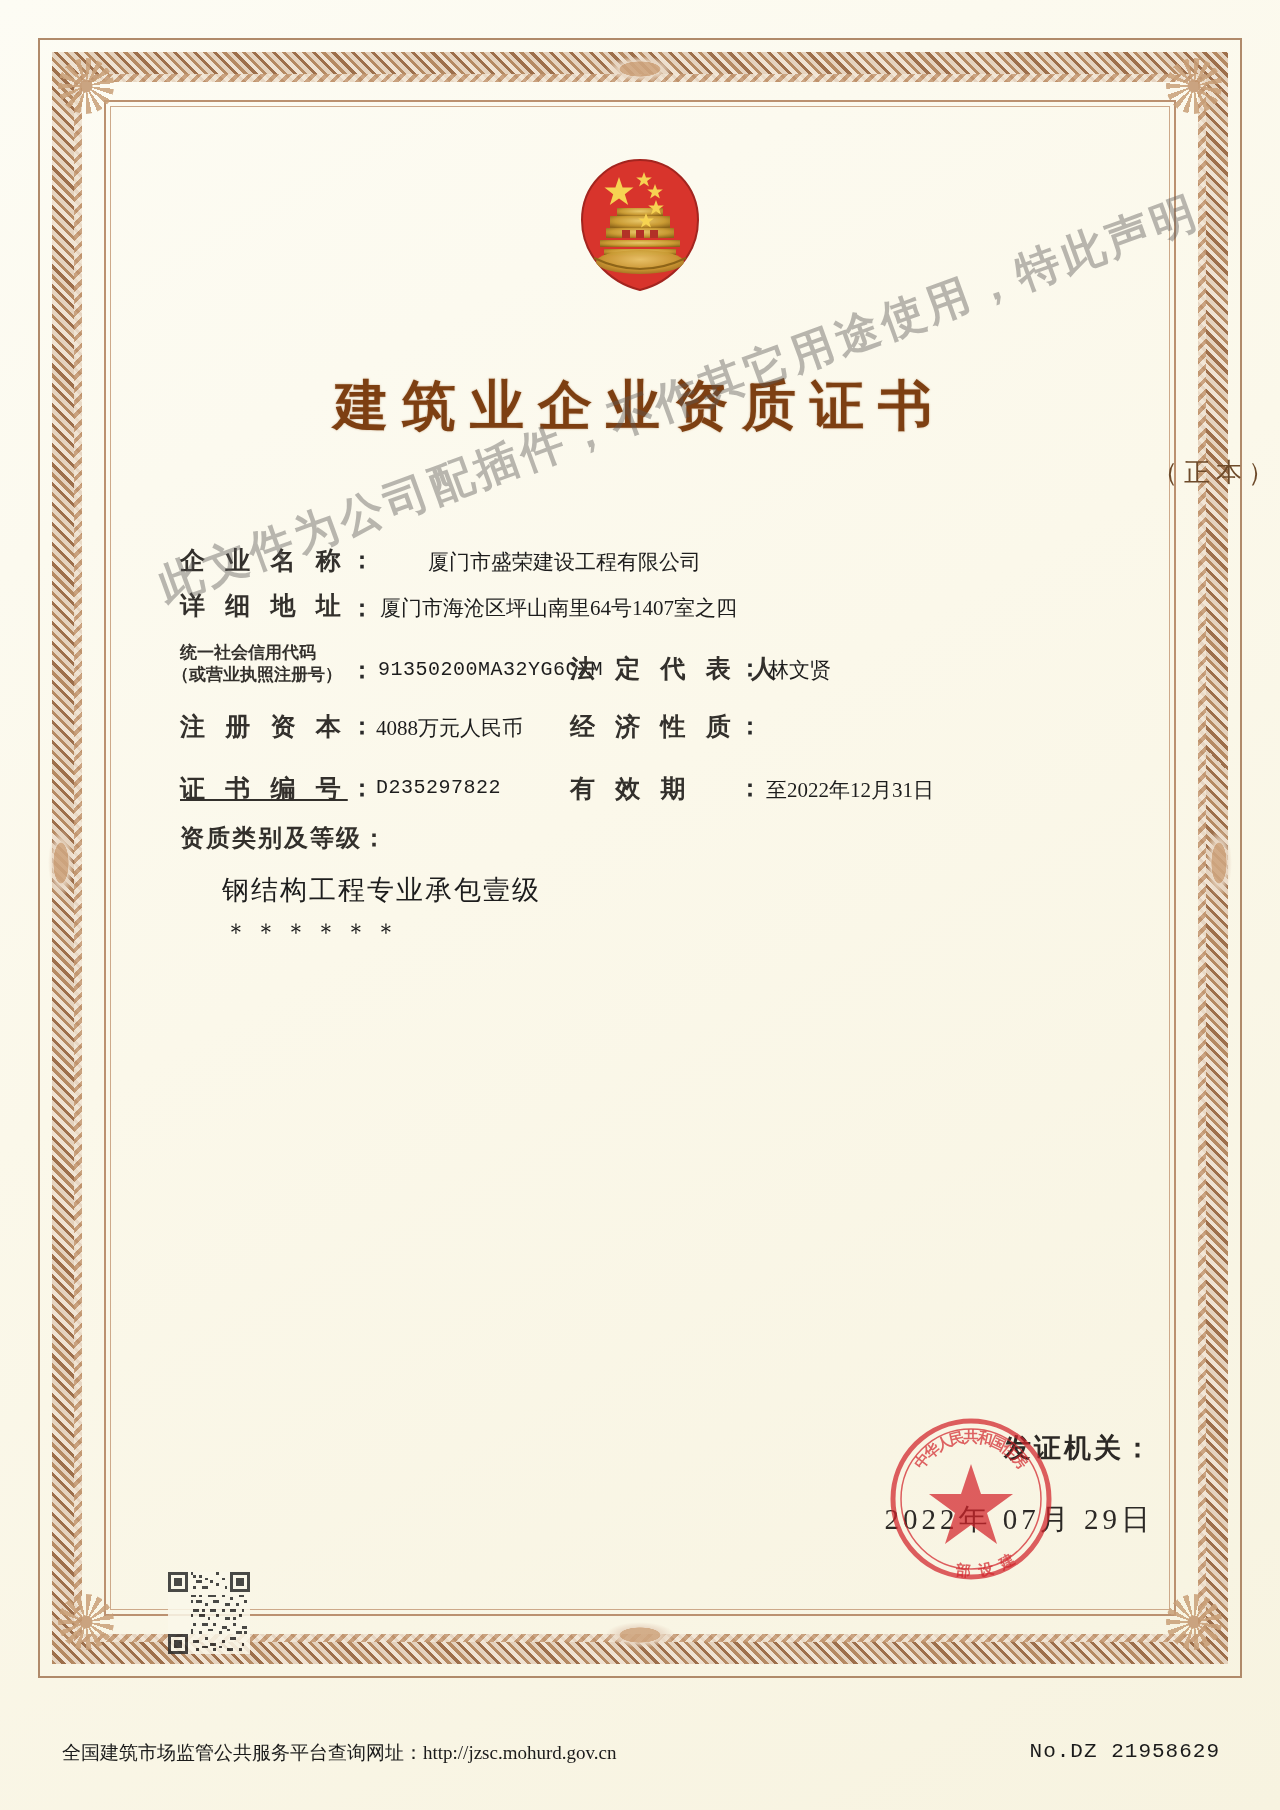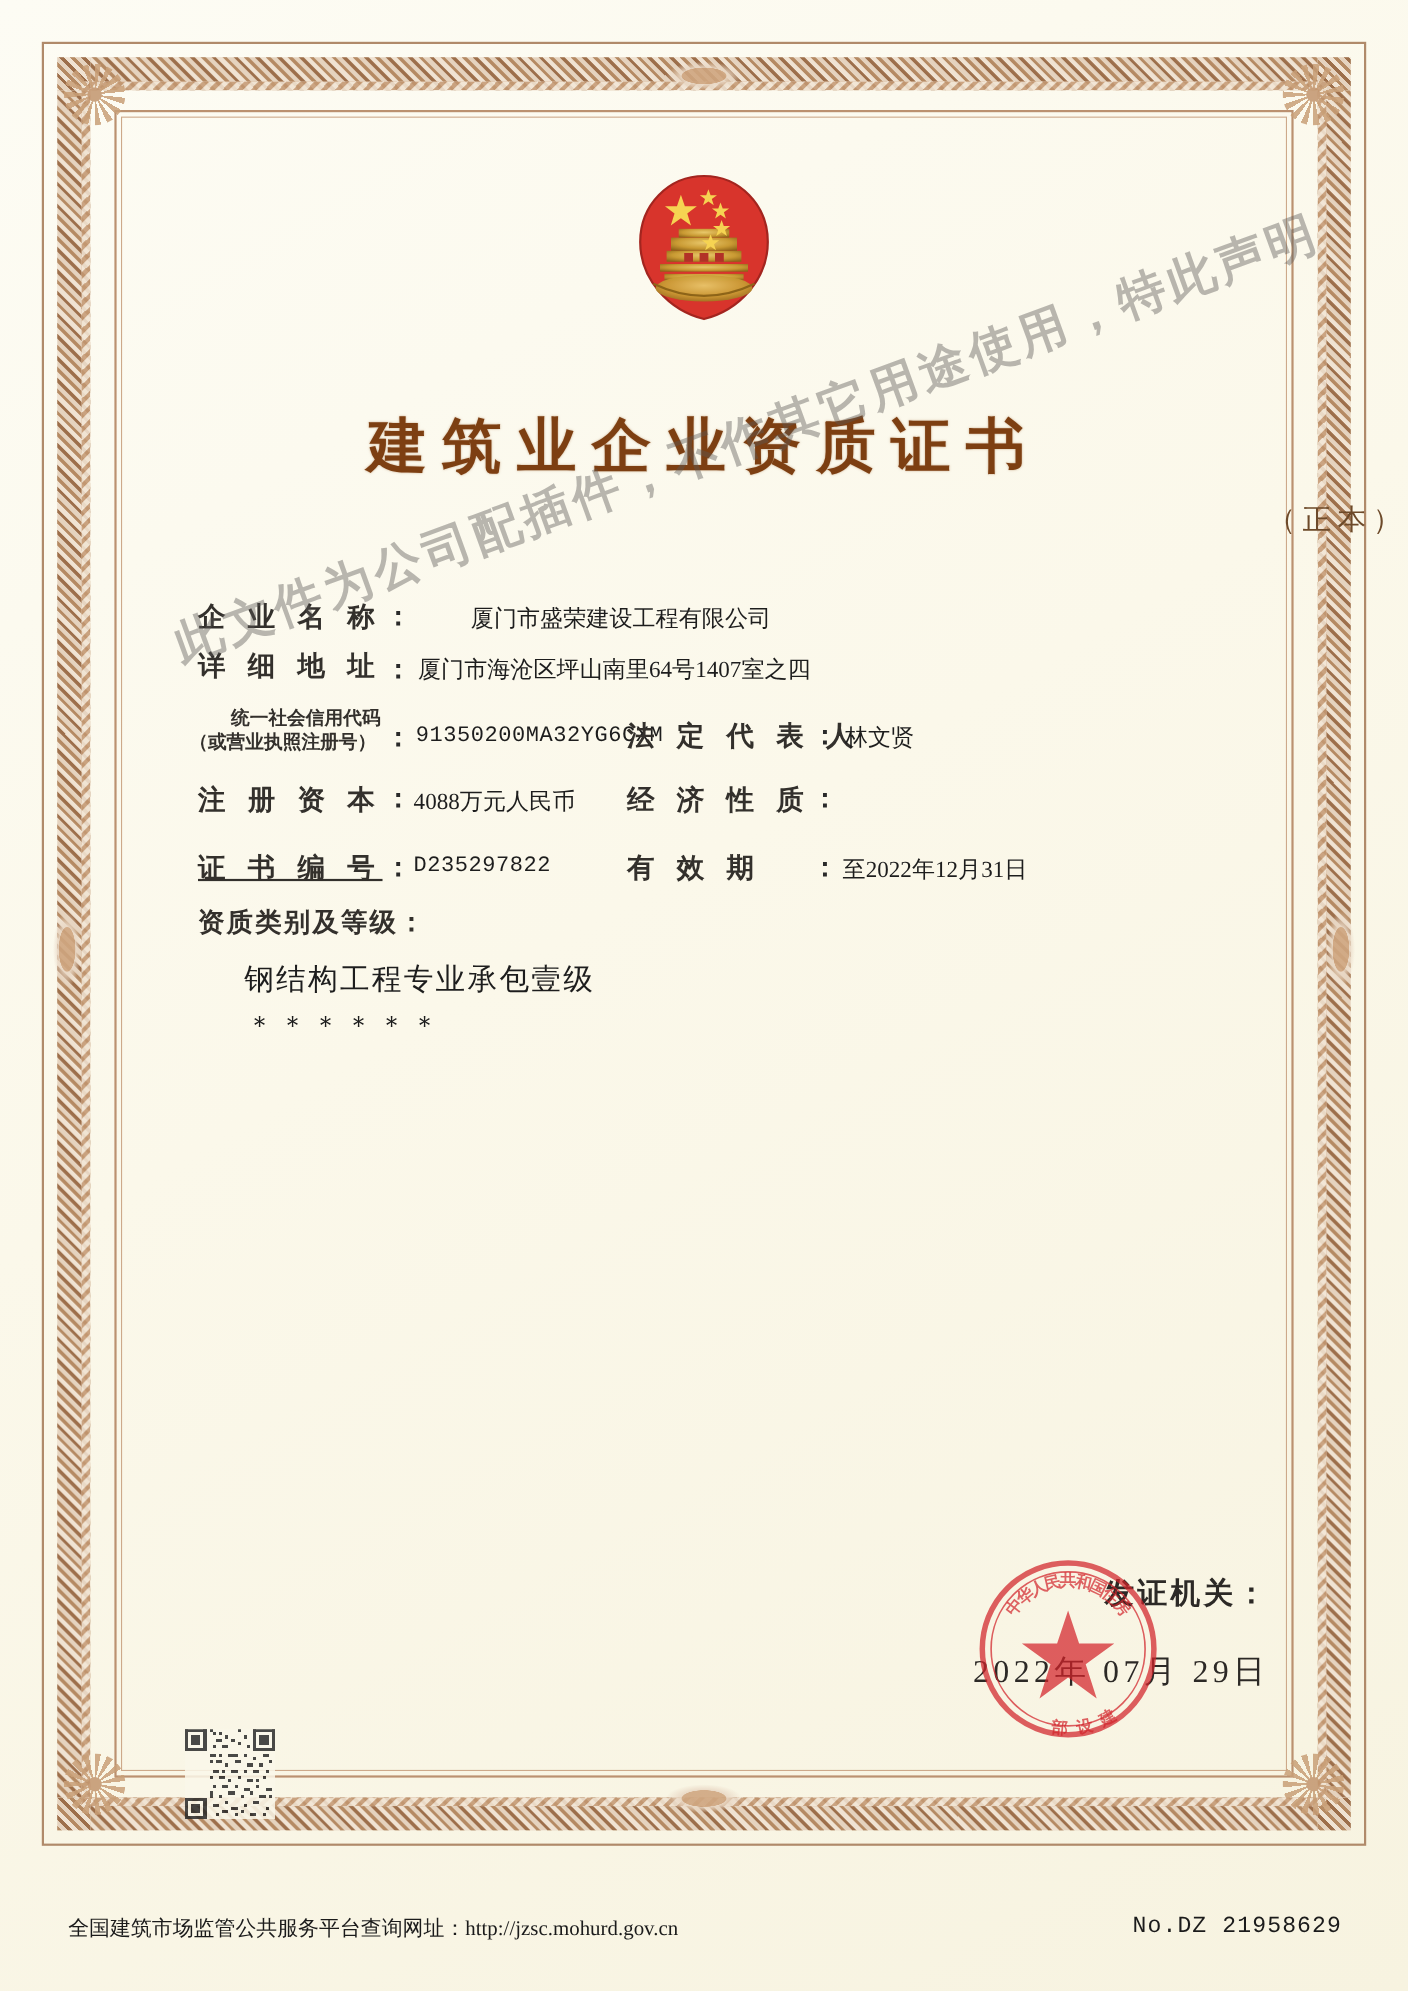--- a/index.html
+++ b/index.html
@@ -351,21 +351,21 @@
       <span class="val" style="left:200px; top:8px;margin-left:48px;">厦门市盛荣建设工程有限公司</span>
     </div>
 
     <div class="row" style="height:52px">
       <span class="lbl" style="left:0; top:1px;">详 细 地 址</span>
       <span class="colon" style="left:170px; top:4px;">：</span>
       <span class="val" style="left:200px; top:6px;">厦门市海沧区坪山南里64号1407室之四</span>
     </div>
 
     <div class="row" style="height:62px">
-      <span class="lbl small" style="left:0px; top:2px;margin-left:30px;">统一社会信用代码</span>
+      <span class="lbl small" style="left:0px; top:2px;">统一社会信用代码</span>
       <span class="lbl small" style="left:-8px; top:24px;">（或营业执照注册号）</span>
       <span class="colon" style="left:170px; top:14px;">：</span>
       <span class="val mono" style="left:198px; top:18px;">91350200MA32YG6CXM</span>
 
       <span class="lbl" style="left:390px; top:12px;">法 定 代 表 人</span>
       <span class="colon" style="left:558px; top:12px;">：</span>
       <span class="val" style="left:588px; top:16px;">林文贤</span>
     </div>
 
     <div class="row" style="height:66px">

